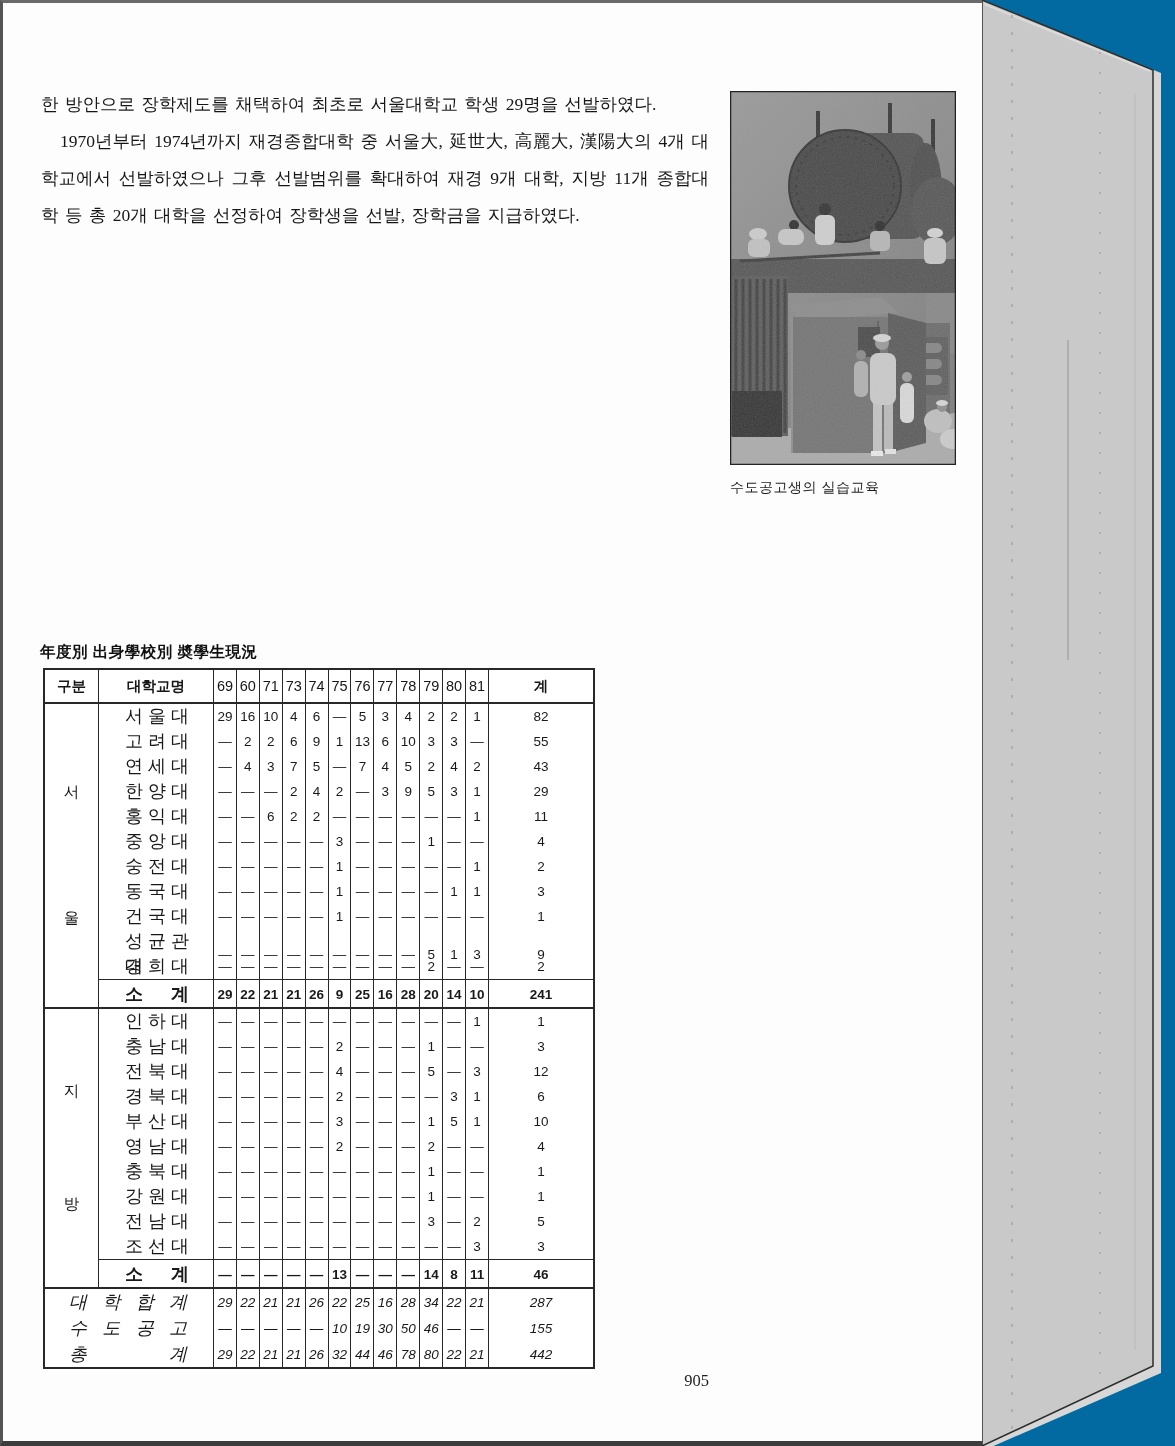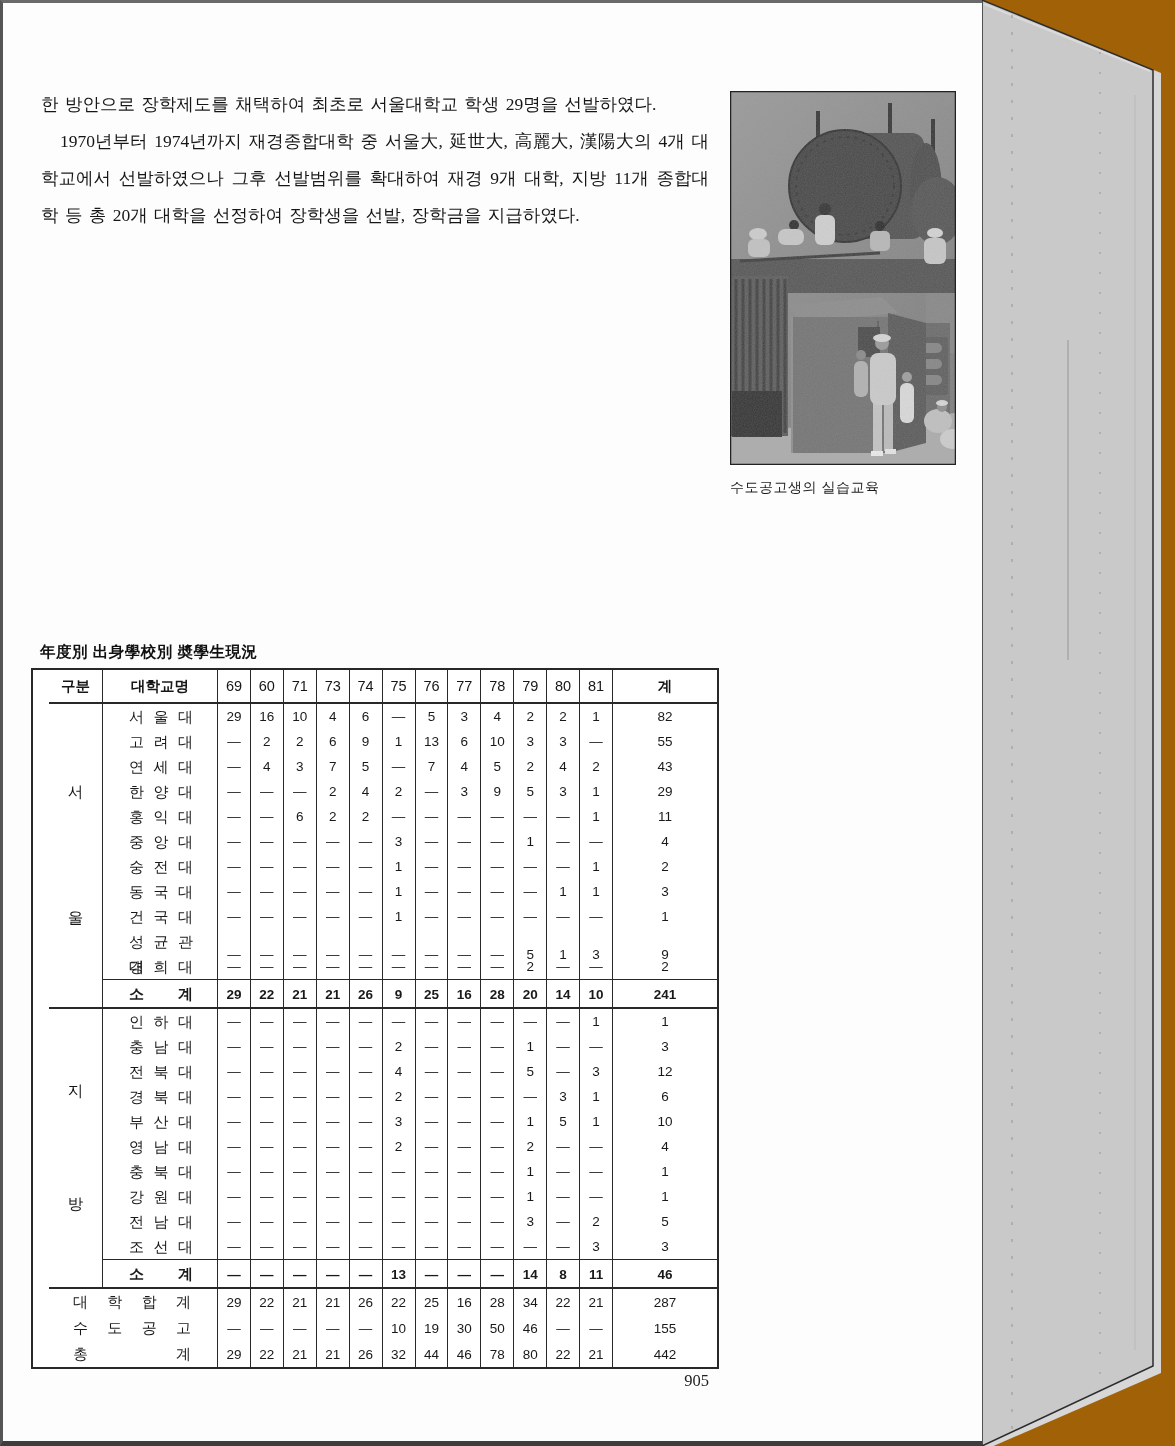--- a/index.html
+++ b/index.html
@@ -1,19 +1,19 @@
 <!DOCTYPE html>
 <html><head>
 <meta charset="utf-8">
 <style>
   * { box-sizing: border-box; margin: 0; padding: 0; }
   html,body { background:#e9e9e9; }
   #stage {
     position: relative; width: 1175px; height: 1446px;
-    background:#a16207; overflow: hidden;
+    background:#0369a1; overflow: hidden;
     font-family: "Liberation Serif", "DejaVu Serif", serif;
   }
   #book-edge { position:absolute; left:0; top:0; pointer-events:none; }
   #page {
     position:absolute; left:0; top:0; width:982px; height:1446px;
     background:#fdfdfd;
     border-top:3px solid #6a6a6a; border-left:3px solid #555; border-bottom:5px solid #3d3d3d;
   }
   .body-text {
     position:absolute; left:38px; top:83px; width:668px;
@@ -29,23 +29,23 @@
     margin-top:14px; font-family:"Liberation Sans","DejaVu Sans",sans-serif;
     font-size:14px; color:#1c1c1c; letter-spacing:.5px;
   }
 
   .table-title {
     position:absolute; left:37px; top:639px;
     font-family:"Liberation Sans","DejaVu Sans",sans-serif;
     font-size:15.5px; font-weight:bold; color:#101010; letter-spacing:.5px;
   }
   .ktable {
-    position:absolute; left:28px; top:665px; width:688px;
+    position:absolute; left:40px; top:665px; width:552px;
     border:2px solid #282828; background:#fff;
-    font-family:"Liberation Sans","DejaVu Sans",sans-serif; color:#161616;padding-left:16px;
+    font-family:"Liberation Sans","DejaVu Sans",sans-serif; color:#161616;
   }
   .hrow {
     display:grid; grid-template-columns:54px 115px repeat(12,1fr) 104px;
     height:34px; border-bottom:2px solid #282828;
   }
   .hc {
     display:flex; align-items:center; justify-content:center;
     border-right:1px solid #282828; font-size:14.5px; font-weight:bold;
   }
   .hc.yc { font-weight:normal; }
@@ -63,26 +63,26 @@
   .trow { display:grid; grid-template-columns:115px repeat(12,1fr) 104px; height:25px; }
   .strow { height:28px;font-weight:bold; }
   .strow > .c { border-top:1px solid #282828; }
   .c {
     display:flex; align-items:center; justify-content:center;
     border-right:1px solid #282828; font-size:13.5px; color:#191919;
   }
   .c.total { border-right:none; }
   .c.name {
     display:block; text-align:justify; text-align-last:justify;
-    padding:0 24px 0 26px; font-size:15px; line-height:25px; white-space:normal;
+    padding:0 24px 0 26px; font-size:18px; line-height:25px; white-space:normal;
   }
   .strow .c.name { line-height:28px; }
 
   .tfoot { border-top:2px solid #282828; }
-  .frow { display:grid; grid-template-columns:169px repeat(12,1fr) 104px; height:26px; }
+  .frow { display:grid; grid-template-columns:169px repeat(12,1fr) 104px; height:26px;font-style:italic; }
   .frow .c.name { padding:0 26px 0 24px; line-height:26px; }
 
   .page-number {
     position:absolute; left:0; top:1368px; width:706px; text-align:right;
     font-size:16.5px; color:#222;
   }
 </style>
 </head>
 <body>
 

